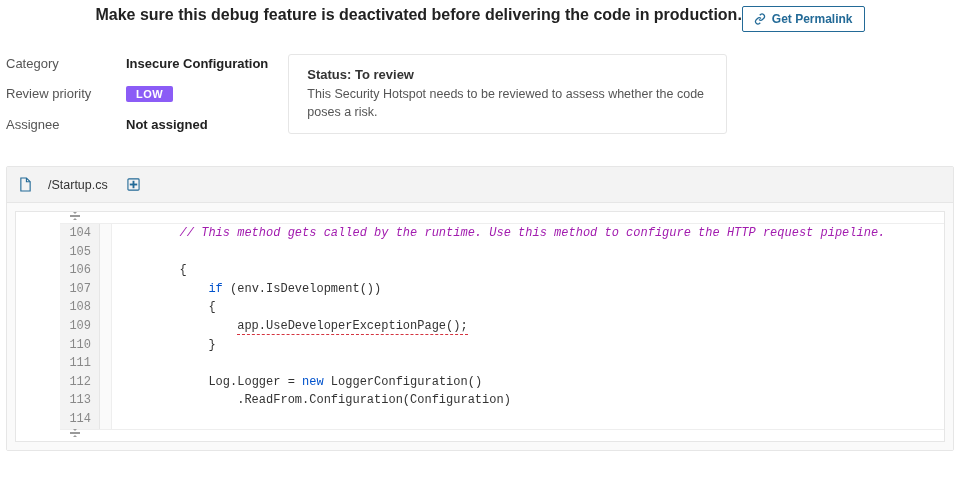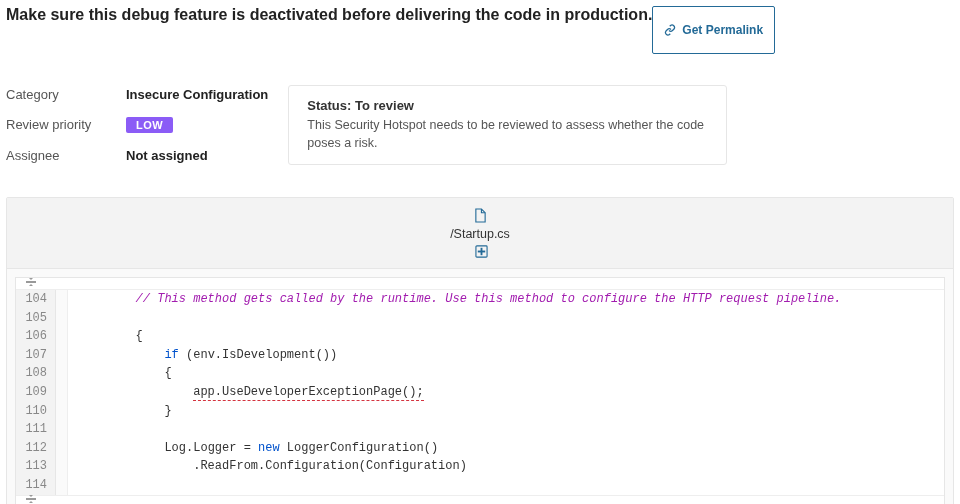--- a/index.html
+++ b/index.html
@@ -6,36 +6,36 @@
   body {
     font-family: -apple-system, BlinkMacSystemFont, "Segoe UI", Helvetica, Arial, sans-serif;
     font-size: 13px;
     color: #333;
     background: #fff;
     padding: 6px;
   }
   .panel { width: 948px; }
   .header-row {
     display: flex;
-    justify-content: flex-start;
+    justify-content: center;
     align-items: flex-start;
-    margin-bottom: 31px;
+    margin-bottom: 22px;
   }
   .issue-title {
     font-size: 16px;
     font-weight: 700;
     color: #222;
   }
   .permalink-btn {
     border: 1px solid #236a97;
     background: #fff;
     color: #236a97;
     font-size: 12px;
     font-weight: 600;
-    padding: 16px 11px;
+    padding: 5px 11px;
     border-radius: 2px;
     display: inline-flex;
     align-items: center;
     gap: 6px;
     cursor: pointer;
   }
   .link-icon { width: 12px; height: 12px; }
   .meta-row {
     display: flex;
     gap: 20px;
@@ -64,40 +64,40 @@
   .status-title { font-size: 13px; margin-bottom: 4px; }
   .status-title .label { font-weight: 700; }
   .status-desc { color: #555; font-size: 12.5px; line-height: 1.4; }
   .code-panel {
     border: 1px solid #e6e6e6;
     border-radius: 2px;
   }
   .file-header {
     display: flex;
     align-items: center;
-    gap: 4px;
+    gap: 16px;
     padding: 10px 12px;
     background: #f3f3f3;
     border-bottom: 1px solid #e6e6e6;
-    flex-direction: column;
   }
   .file-icon { width: 13px; height: 15px; }
   .icon-wrap { display: inline-flex; align-items: center; }
   .file-path { color: #333; font-size: 12.5px; }
   .expand-icon { width: 13px; height: 13px; margin-left: 3px; cursor: pointer; }
   .code-wrap {
     padding: 8px;
     background: #fafafa;
   }
   .code-inner {
     border: 1px solid #e6e6e6;
     background: #fff;
     font-family: Consolas, "Courier New", monospace;
     font-size: 12px;
     line-height: 1.55;
+    padding-left: 44px;
   }
   .fold-row {
     background: #fff;
     border-bottom: 1px solid #eee;
     height: 12px;
     display: flex;
     align-items: center;
     padding-left: 10px;
   }
   .fold-row.last { border-bottom: none; border-top: 1px solid #eee; }

